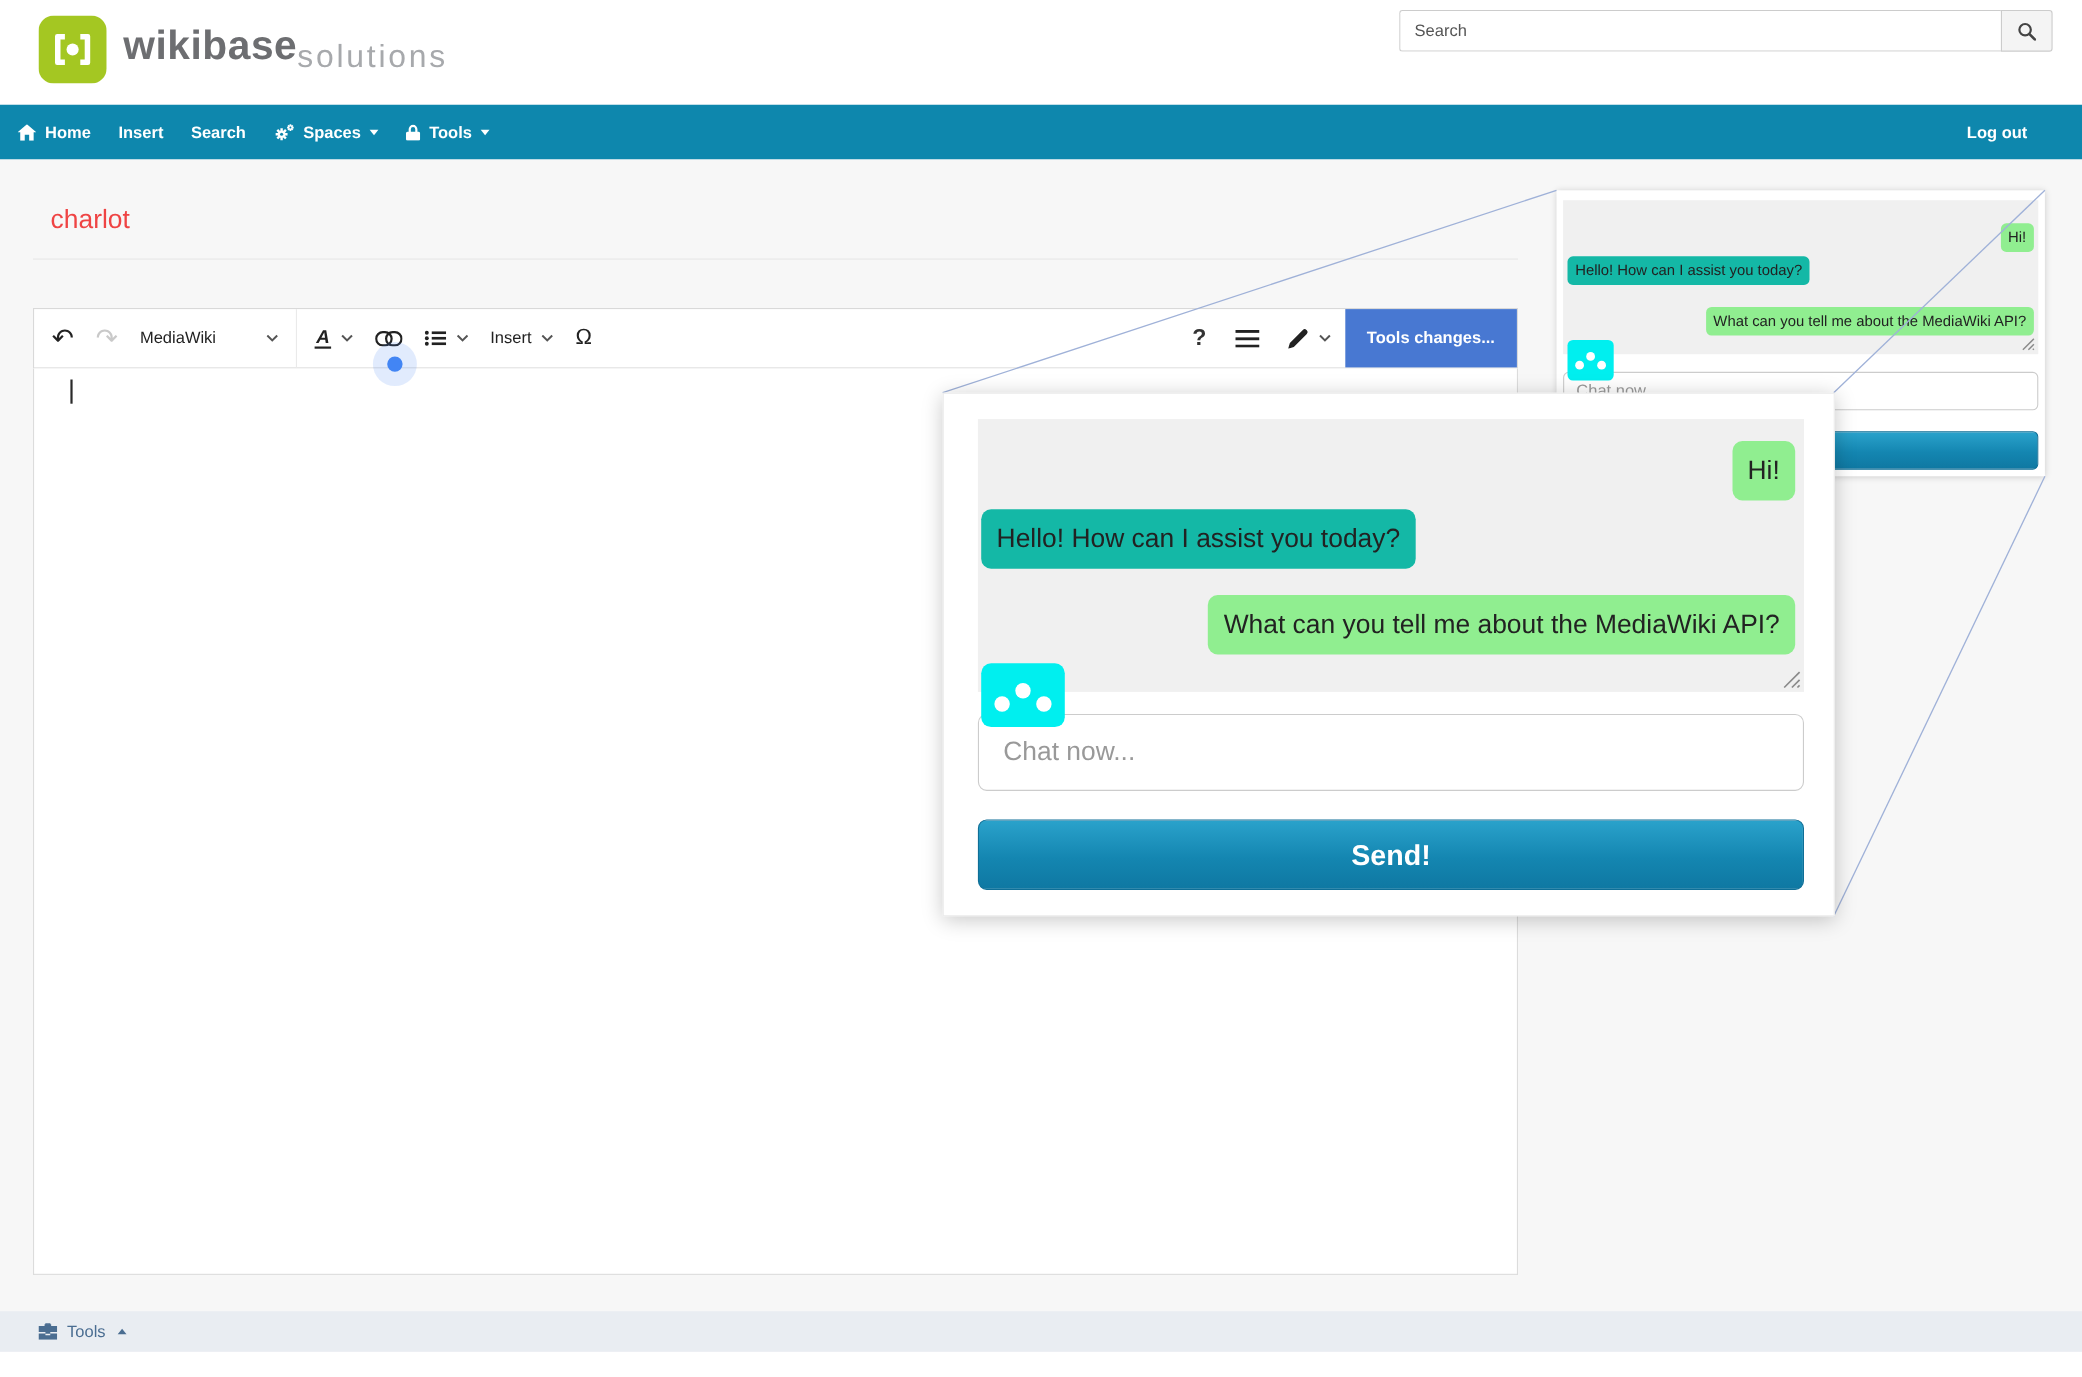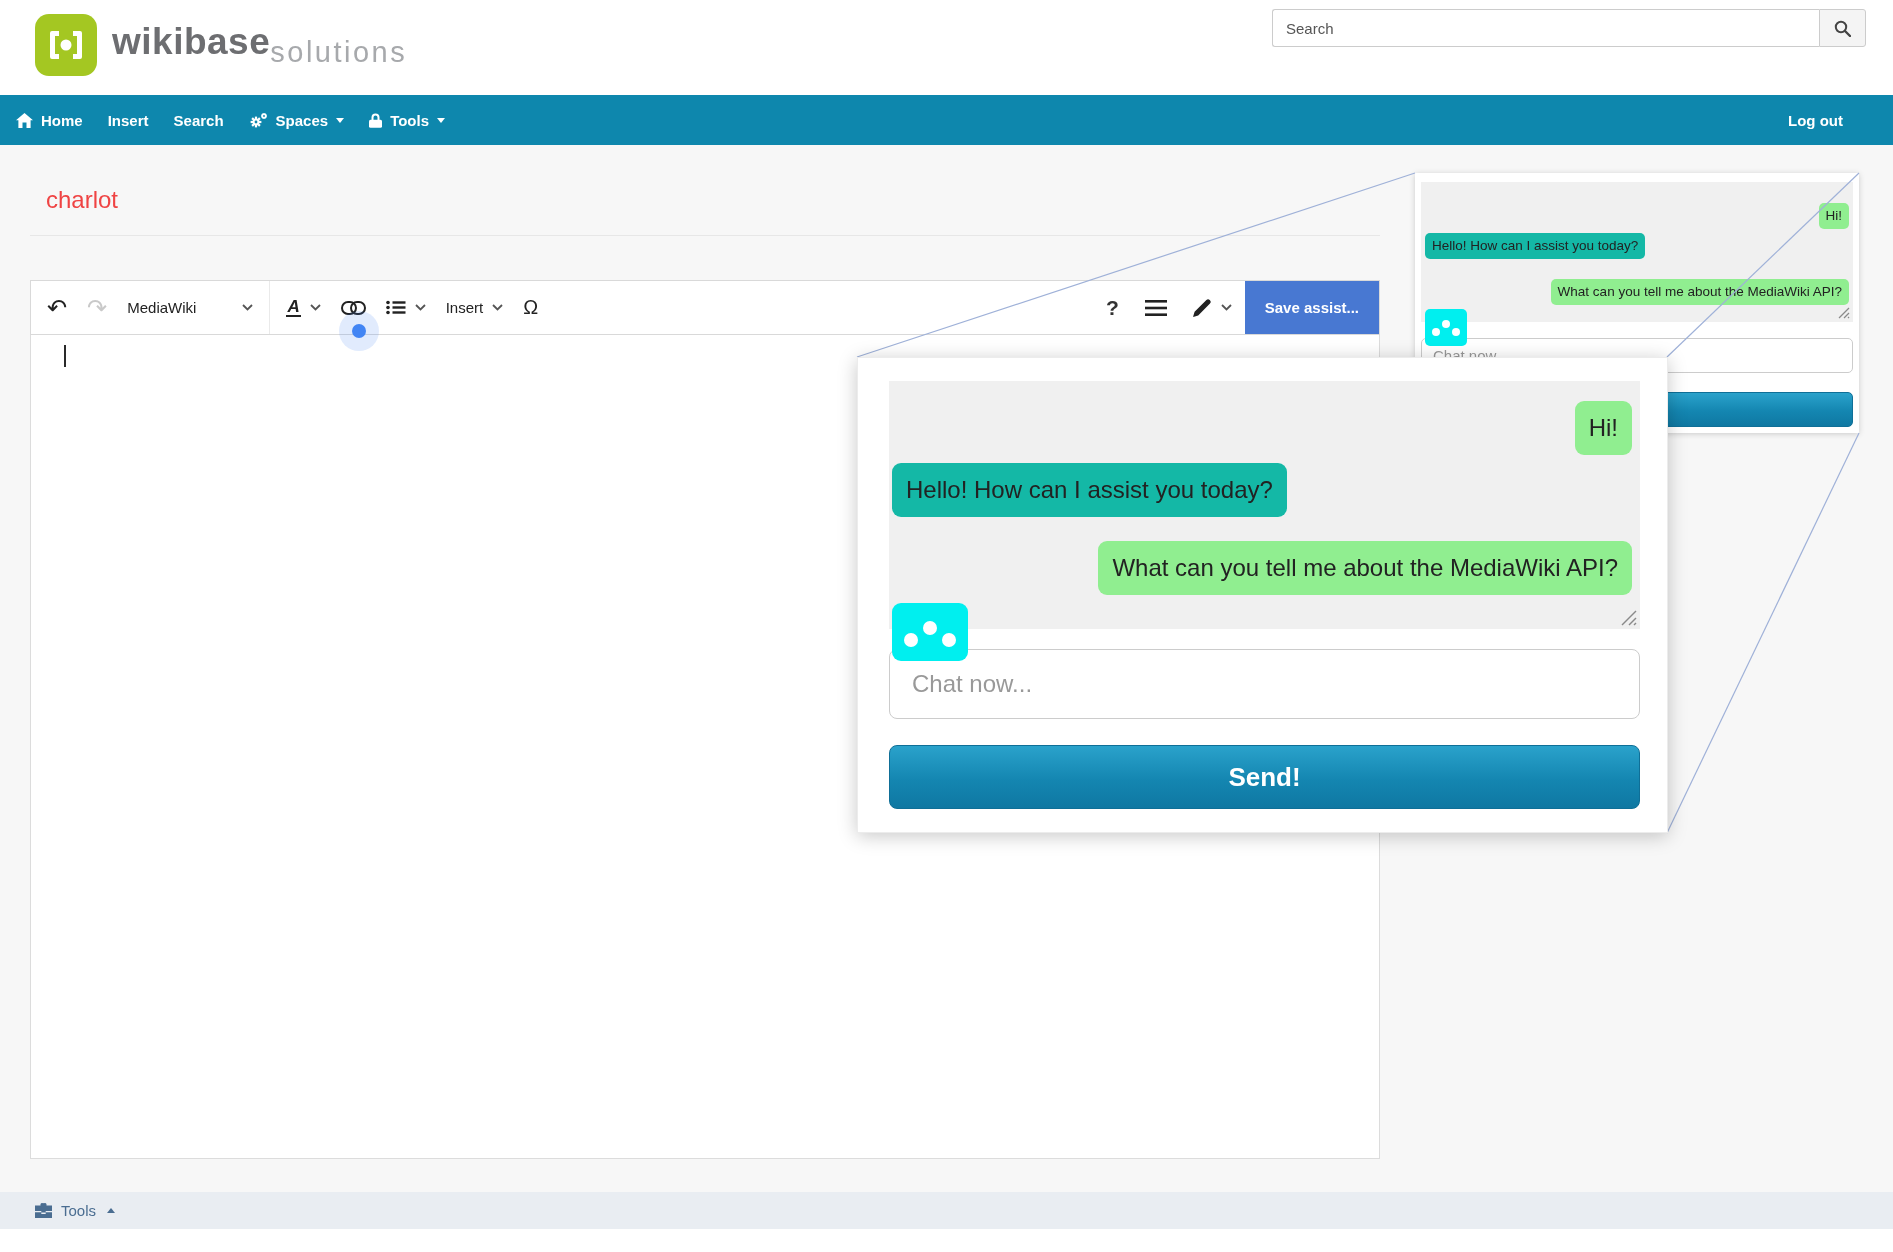--- a/index.html
+++ b/index.html
@@ -258,21 +258,21 @@
           </svg>
         </span>
         <span class="tb-btn">
           <svg width="19" height="19" viewBox="0 0 19 19">
             <path fill="#222" d="M0 19l1.6-5.2L13.4 2a2.3 2.3 0 0 1 3.3 0l.3.3a2.3 2.3 0 0 1 0 3.3L5.2 17.4z"></path>
           </svg>
           <svg width="11" height="7" viewBox="0 0 11 7">
             <path d="M1 1l4.5 4.5L10 1" fill="none" stroke="#555" stroke-width="1.8"></path>
             </svg>
         </span>
-        <button class="save-btn">Save assist...</button>
+        <button class="save-btn">Tools changes...</button>
       </span>
 
       <span class="pulse-halo"></span>
       <span class="pulse-dot"></span>
     </div>
 
     <div class="ve-surface">
       <span class="text-cursor"></span>
     </div>
   </div>

